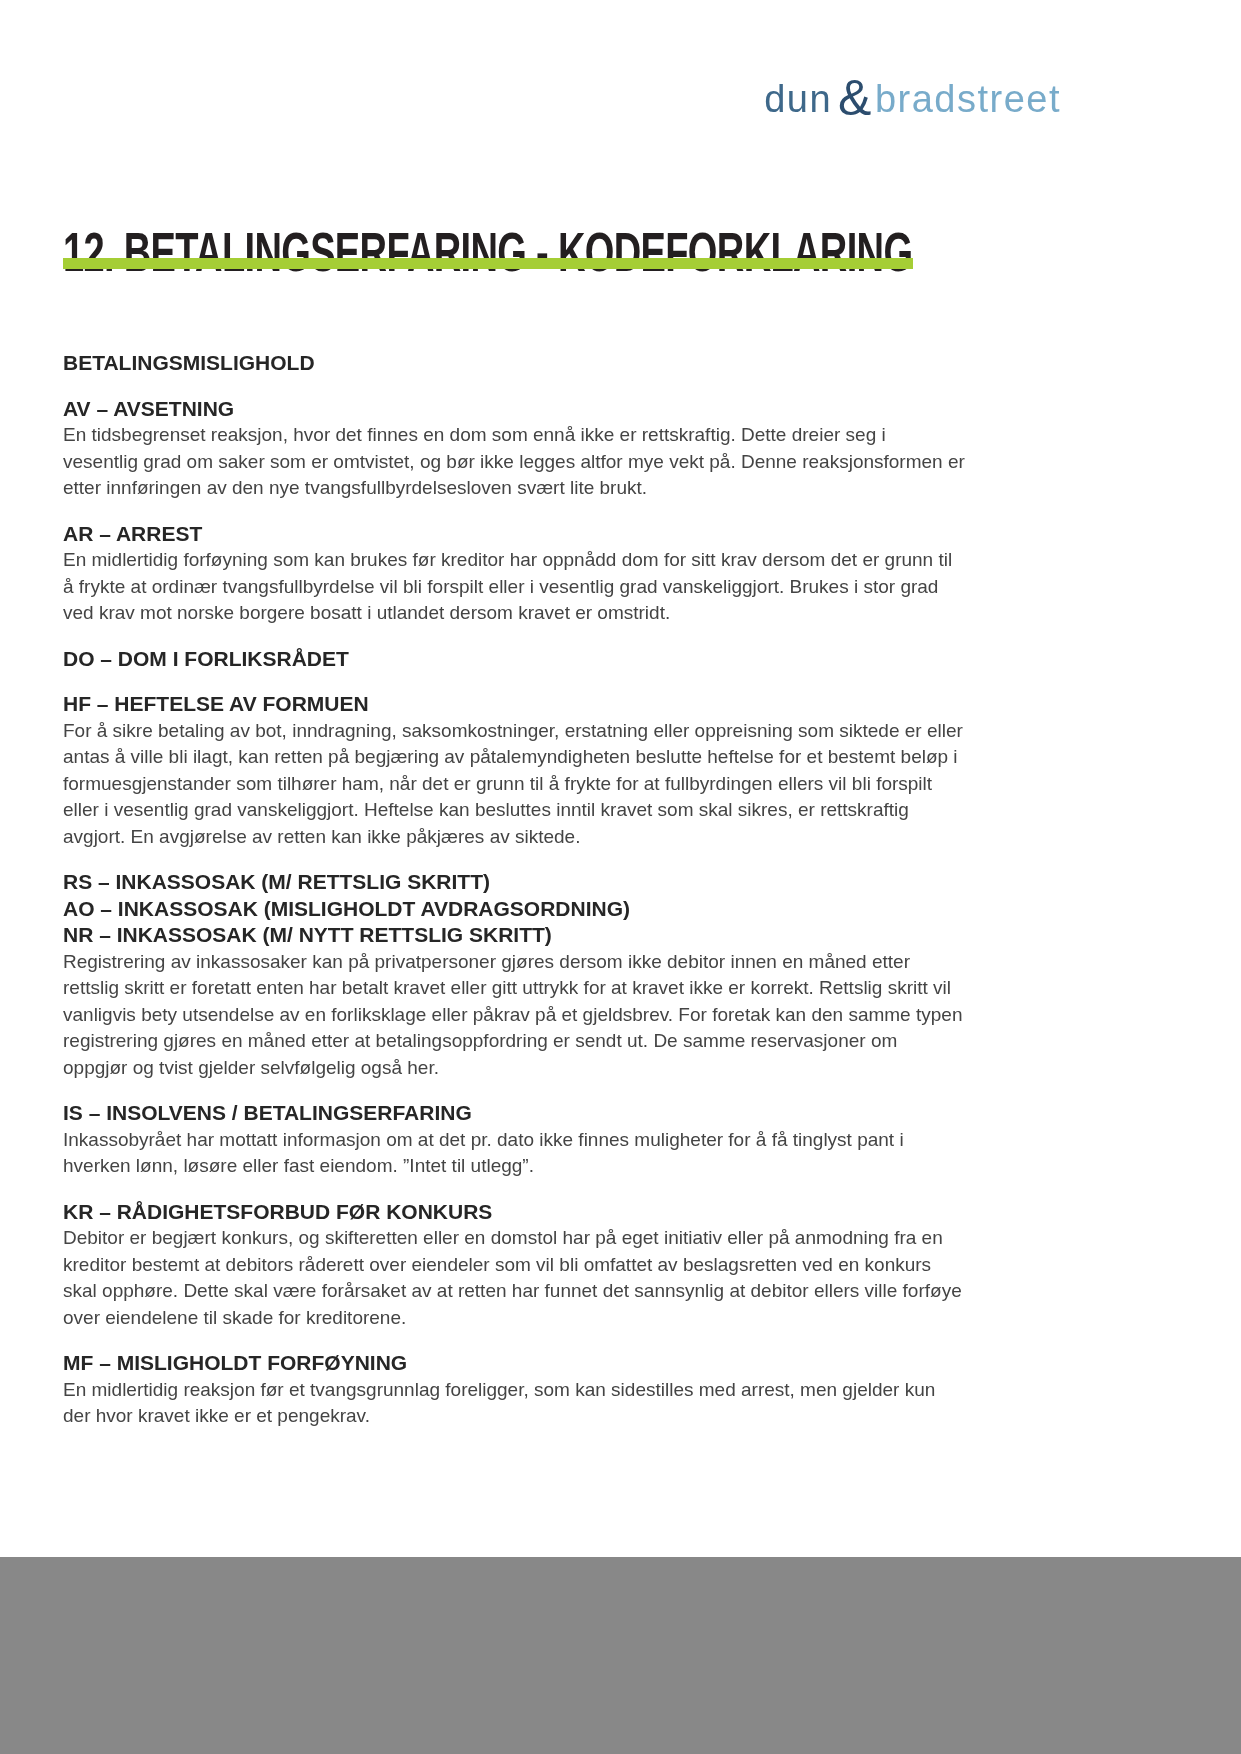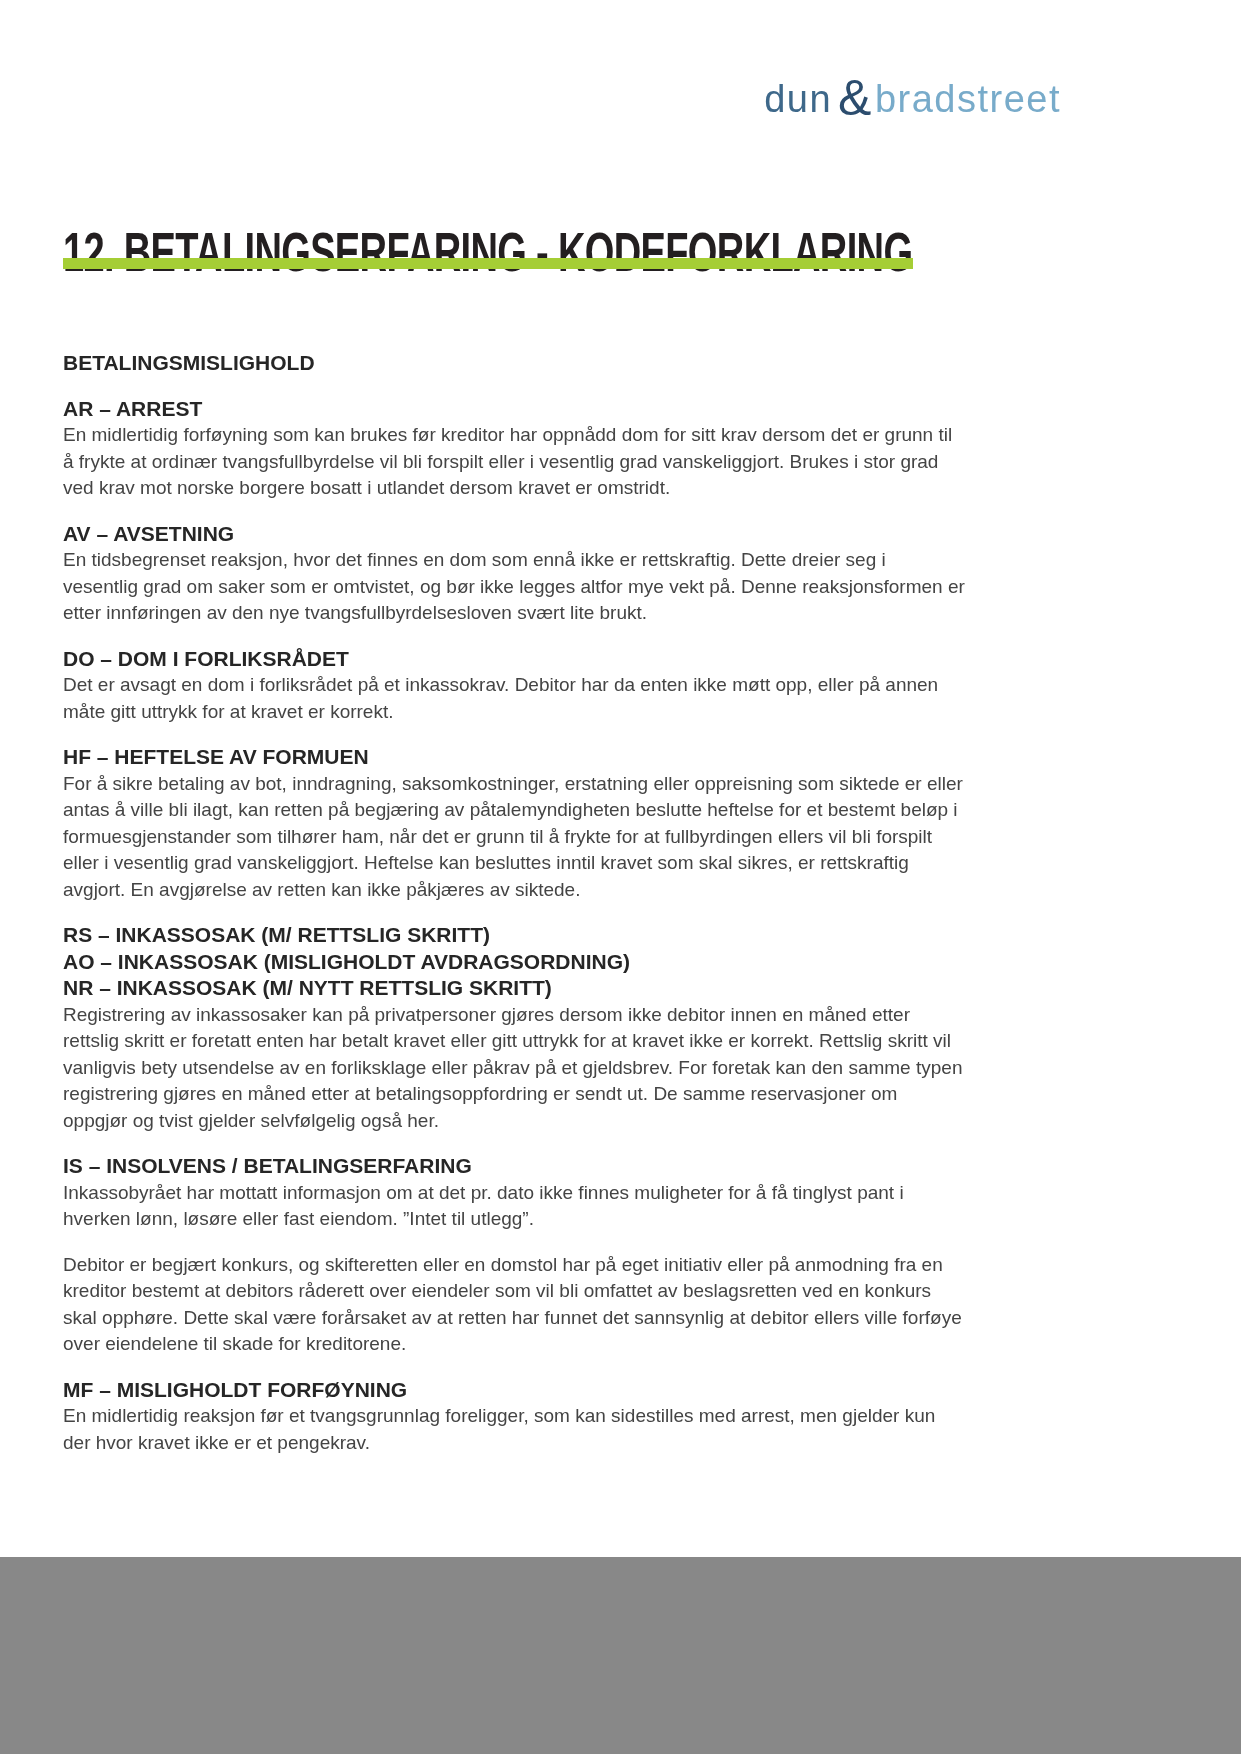--- a/index.html
+++ b/index.html
@@ -71,46 +71,46 @@
 
   <h1 class="doc-title">12. BETALINGSERFARING - KODEFORKLARING</h1>
 
   <div class="green-rule"></div>
 
   <main class="content" id="sections">
       <section class="code-section">
         <div class="sec-heading">BETALINGSMISLIGHOLD</div>
       </section>
       <section class="code-section">
+        <div class="sec-heading">AV – AVSETNING</div>
+        <p class="sec-body">En tidsbegrenset reaksjon, hvor det finnes en dom som ennå ikke er rettskraftig. Dette dreier seg i vesentlig grad om saker som er omtvistet, og bør ikke legges altfor mye vekt på. Denne reaksjonsformen er etter innføringen av den nye tvangsfullbyrdelsesloven svært lite brukt.</p>
+      </section>
+      <section class="code-section">
         <div class="sec-heading">AR – ARREST</div>
         <p class="sec-body">En midlertidig forføyning som kan brukes før kreditor har oppnådd dom for sitt krav dersom det er grunn til å frykte at ordinær tvangsfullbyrdelse vil bli forspilt eller i vesentlig grad vanskeliggjort. Brukes i stor grad ved krav mot norske borgere bosatt i utlandet dersom kravet er omstridt.</p>
       </section>
       <section class="code-section">
-        <div class="sec-heading">AV – AVSETNING</div>
-        <p class="sec-body">En tidsbegrenset reaksjon, hvor det finnes en dom som ennå ikke er rettskraftig. Dette dreier seg i vesentlig grad om saker som er omtvistet, og bør ikke legges altfor mye vekt på. Denne reaksjonsformen er etter innføringen av den nye tvangsfullbyrdelsesloven svært lite brukt.</p>
-      </section>
-      <section class="code-section">
         <div class="sec-heading">DO – DOM I FORLIKSRÅDET</div>
-        <p class="sec-body">Det er avsagt en dom i forliksrådet på et inkassokrav. Debitor har da enten ikke møtt opp, eller på annen måte gitt uttrykk for at kravet er korrekt.</p>
       </section>
       <section class="code-section">
         <div class="sec-heading">HF – HEFTELSE AV FORMUEN</div>
         <p class="sec-body">For å sikre betaling av bot, inndragning, saksomkostninger, erstatning eller oppreisning som siktede er eller antas å ville bli ilagt, kan retten på begjæring av påtalemyndigheten beslutte heftelse for et bestemt beløp i formuesgjenstander som tilhører ham, når det er grunn til å frykte for at fullbyrdingen ellers vil bli forspilt eller i vesentlig grad vanskeliggjort. Heftelse kan besluttes inntil kravet som skal sikres, er rettskraftig avgjort. En avgjørelse av retten kan ikke påkjæres av siktede.</p>
       </section>
       <section class="code-section">
         <div class="sec-heading">RS – INKASSOSAK (M/ RETTSLIG SKRITT)</div>
         <div class="sec-heading">AO – INKASSOSAK (MISLIGHOLDT AVDRAGSORDNING)</div>
         <div class="sec-heading">NR – INKASSOSAK (M/ NYTT RETTSLIG SKRITT)</div>
         <p class="sec-body">Registrering av inkassosaker kan på privatpersoner gjøres dersom ikke debitor innen en måned etter rettslig skritt er foretatt enten har betalt kravet eller gitt uttrykk for at kravet ikke er korrekt. Rettslig skritt vil vanligvis bety utsendelse av en forliksklage eller påkrav på et gjeldsbrev. For foretak kan den samme typen registrering gjøres en måned etter at betalingsoppfordring er sendt ut. De samme reservasjoner om oppgjør og tvist gjelder selvfølgelig også her.</p>
       </section>
       <section class="code-section">
         <div class="sec-heading">IS – INSOLVENS / BETALINGSERFARING</div>
         <p class="sec-body">Inkassobyrået har mottatt informasjon om at det pr. dato ikke finnes muligheter for å få tinglyst pant i hverken lønn, løsøre eller fast eiendom. ”Intet til utlegg”.</p>
       </section>
       <section class="code-section">
+        <div class="sec-heading">KR – RÅDIGHETSFORBUD FØR KONKURS</div>
         <p class="sec-body">Debitor er begjært konkurs, og skifteretten eller en domstol har på eget initiativ eller på anmodning fra en kreditor bestemt at debitors råderett over eiendeler som vil bli omfattet av beslagsretten ved en konkurs skal opphøre. Dette skal være forårsaket av at retten har funnet det sannsynlig at debitor ellers ville forføye over eiendelene til skade for kreditorene.</p>
       </section>
       <section class="code-section">
         <div class="sec-heading">MF – MISLIGHOLDT FORFØYNING</div>
         <p class="sec-body">En midlertidig reaksjon før et tvangsgrunnlag foreligger, som kan sidestilles med arrest, men gjelder kun der hvor kravet ikke er et pengekrav.</p>
       </section>
     </main>
 
   <div class="page-footer">12. Betalingserfaring - kodeforklaring - Side 21</div>
 

